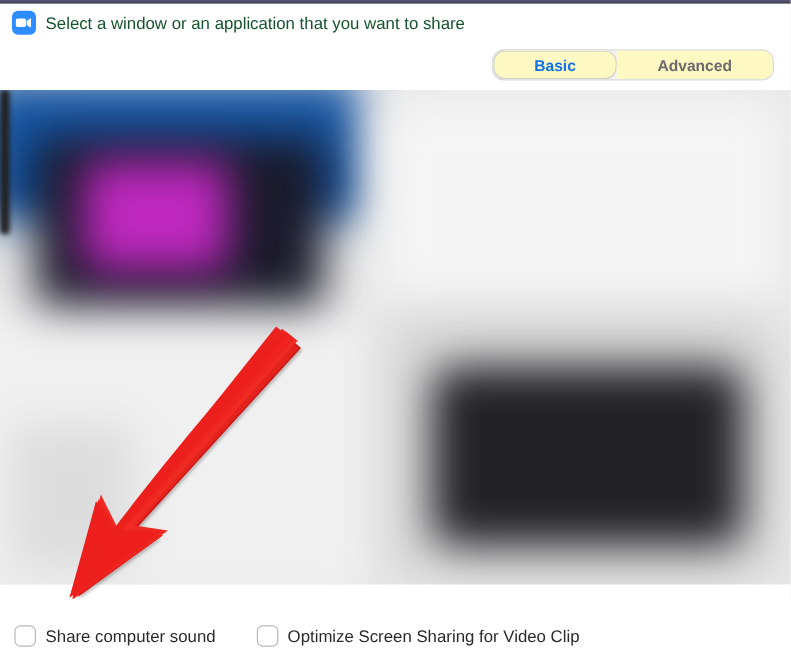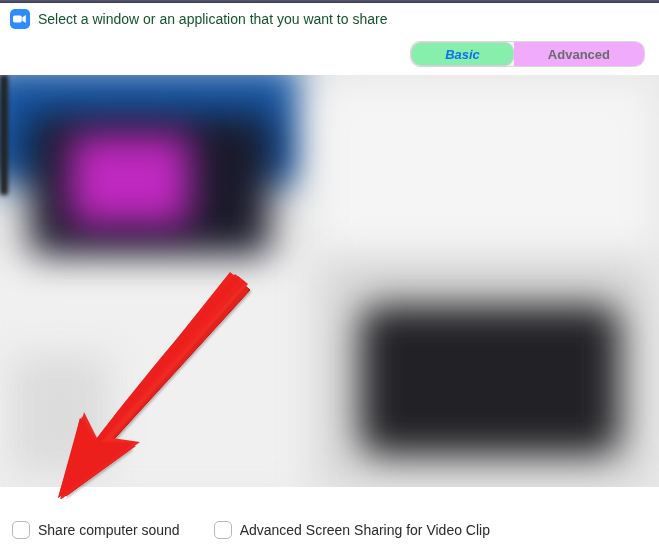--- a/index.html
+++ b/index.html
@@ -53,28 +53,27 @@
     .tab {
       padding: 3px 34px;
       font-size: 13px;
       font-weight: 600;
       display: flex;
       align-items: center;
       cursor: pointer;
       user-select: none;
     }
     .tab.active {
-      background: #86efac;
+      background: #fef9c3;
       color: #0e72ed;
       border-radius: 10px;
       box-shadow: 0 0 0 1px #cfcfcf inset;
-      font-style: italic;
     }
     .tab.inactive {
-      background: #f0abfc;
+      background: #fef9c3;
       color: #6b6b6b;
     }
     .preview-area {
       position: relative;
       margin: 0 0 0 0;
       height: 412px;
       background: #e9e9e9;
       overflow: hidden;
     }
     
@@ -213,15 +212,15 @@
   </g>
 </svg>
 
 <div class="footer">
   <label class="checkbox-wrap">
     <span class="checkbox-box"></span>
     <span class="checkbox-label">Share computer sound</span>
   </label>
   <label class="checkbox-wrap">
     <span class="checkbox-box"></span>
-    <span class="checkbox-label">Advanced Screen Sharing for Video Clip</span>
+    <span class="checkbox-label">Optimize Screen Sharing for Video Clip</span>
   </label>
 </div>
 
 </body></html>

